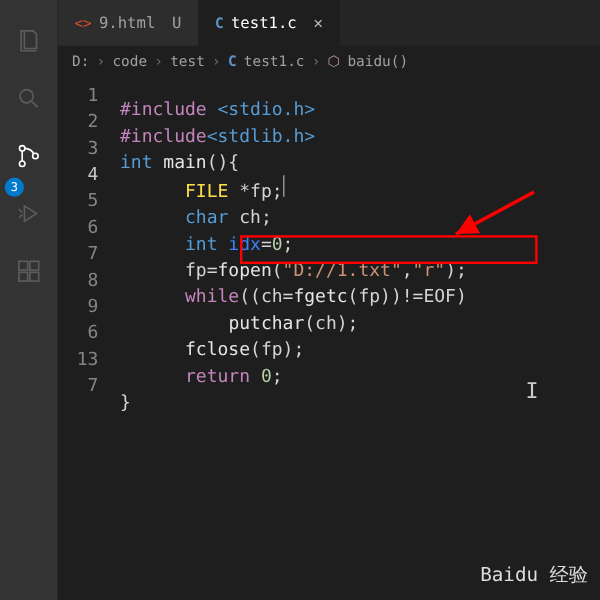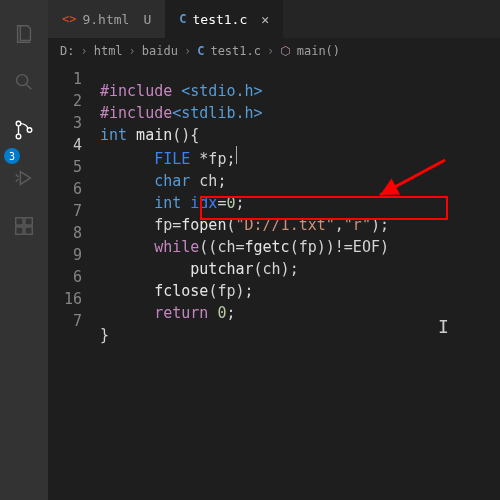--- a/index.html
+++ b/index.html
@@ -16,21 +16,21 @@
 .tab .mod{margin-left:8px}
 .breadcrumb{position:absolute;left:48px;top:38px;right:0;height:26px;display:flex;align-items:center;font-size:12px;color:#a0a0a0;padding-left:12px;gap:6px}
 .breadcrumb .sep{opacity:0.6}
 .ficon-c{color:#6196cc}
 .ficon-html{color:#e44d26}
 .sym{color:#b48ead}
 .editor{position:absolute;left:48px;top:64px;right:0;bottom:0;font-size:15px;line-height:22px}
 .gutter{position:absolute;left:0;top:4px;width:44px;text-align:right;color:#858585;padding-right:10px}
 .gutter .active{color:#c6c6c6}
 .code{position:absolute;left:52px;top:16px;white-space:pre}
-.k{color:#c586c0}.t{color:#569cd6}.t2{color:#3b82f6}.f{color:#e5e5e5}.s{color:#ce9178}.n{color:#b5cea8}.v{color:#3b82f6}.p{color:#d4d4d4}.pre{color:#c586c0}.preinc{color:#569cd6}
+.k{color:#c586c0}.t{color:#569cd6}.t2{color:#fde047}.f{color:#e5e5e5}.s{color:#ce9178}.n{color:#b5cea8}.v{color:#3b82f6}.p{color:#d4d4d4}.pre{color:#c586c0}.preinc{color:#569cd6}
 .rbox{border:2px solid #f00;position:absolute;width:248px;height:24px;left:200px;top:196px}
 .arrow{position:absolute;left:370px;top:155px}
 .cursor{position:absolute;left:438px;top:316px;color:#ccc;font-size:18px}
 .watermark{position:absolute;right:10px;bottom:10px;text-align:right;font-size:11px;color:#888}
 .watermark .big{font-size:16px;color:#ddd}
 </style>
 </head>
 <body>
 
 <div class="activitybar">
@@ -80,54 +80,55 @@
   <div class="tab active">
     <span class="ficon ficon-c"><b>C</b></span>
     <span>test1.c</span>
     <span class="close">✕</span>
   </div>
 </div>
 
 <div class="breadcrumb">
   <span>D:</span>
     <span class="sep">›</span>
-  <span>html</span>
+  <span>code</span>
     <span class="sep">›</span>
-  <span>baidu</span>
+  <span>test</span>
     <span class="sep">›</span>
   <span class="ficon ficon-c"><b>C</b></span>
   <span>test1.c</span>
     <span class="sep">›</span>
   <span class="sym">⬡</span>
-  <span>main()</span>
+  <span>baidu()</span>
 </div>
 
 <div class="editor">
   <div class="gutter">
     <div>1</div>
     <div>2</div>
     <div>3</div>
     <div class="active">4</div>
     <div>5</div>
     <div>6</div>
     <div>7</div>
     <div>8</div>
     <div>9</div>
     <div>6</div>
-    <div>16</div>
+    <div>13</div>
     <div>7</div>
   </div>
   <div class="code"><div><span class="pre">#include</span><span class="preinc"> &lt;stdio.h&gt;</span></div><div><span class="pre">#include</span><span class="preinc">&lt;stdlib.h&gt;</span></div><div><span class="t">int</span><span class="f"> main</span><span class="p">(){</span></div><div><span>      </span><span class="t2">FILE</span><span class="p"> *fp;</span><span class="p" style="border-left:1px solid #aeafad;height:18px;display:inline-block;margin-left:1px"></span></div><div><span>      </span><span class="t">char</span><span class="p"> ch;</span></div><div><span>      </span><span class="t">int</span><span class="v"> idx</span><span class="p">=</span><span class="n">0</span><span class="p">;</span></div><div><span>      </span><span class="p">fp=</span><span class="f">fopen</span><span class="p">(</span><span class="s">"D://1.txt"</span><span class="p">,</span><span class="s">"r"</span><span class="p">);</span></div><div><span>      </span><span class="k">while</span><span class="p">((ch=</span><span class="f">fgetc</span><span class="p">(fp))!=EOF)</span></div><div><span>          </span><span class="f">putchar</span><span class="p">(ch);</span></div><div><span>      </span><span class="f">fclose</span><span class="p">(fp);</span></div><div><span>      </span><span class="k">return</span><span> </span><span class="n">0</span><span class="p">;</span></div><div><span class="p">}</span></div></div>
 </div>
 
 <div class="rbox"></div>
 <svg class="arrow" width="80" height="50">
     <defs>
       <marker id="ah" markerWidth="8" markerHeight="8" refX="6" refY="3" orient="auto">
         <path d="M0,0 L6,3 L0,6 Z" fill="#f00"></path>
       </marker>
     </defs>
     <line x1="75" y1="5" x2="10" y2="40" stroke="#f00" stroke-width="3" marker-end="url(#ah)"></line>
   </svg>
 <div class="cursor">I</div>
 
 <div class="watermark">
+  <div class="big">Baidu 经验</div>
 </div>
 
 </body></html>

